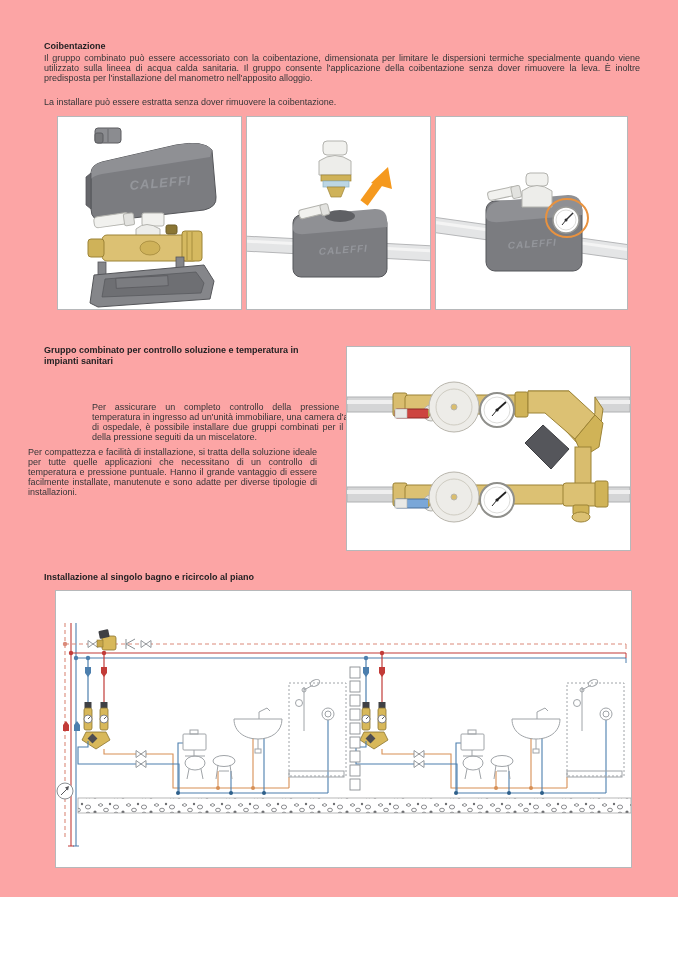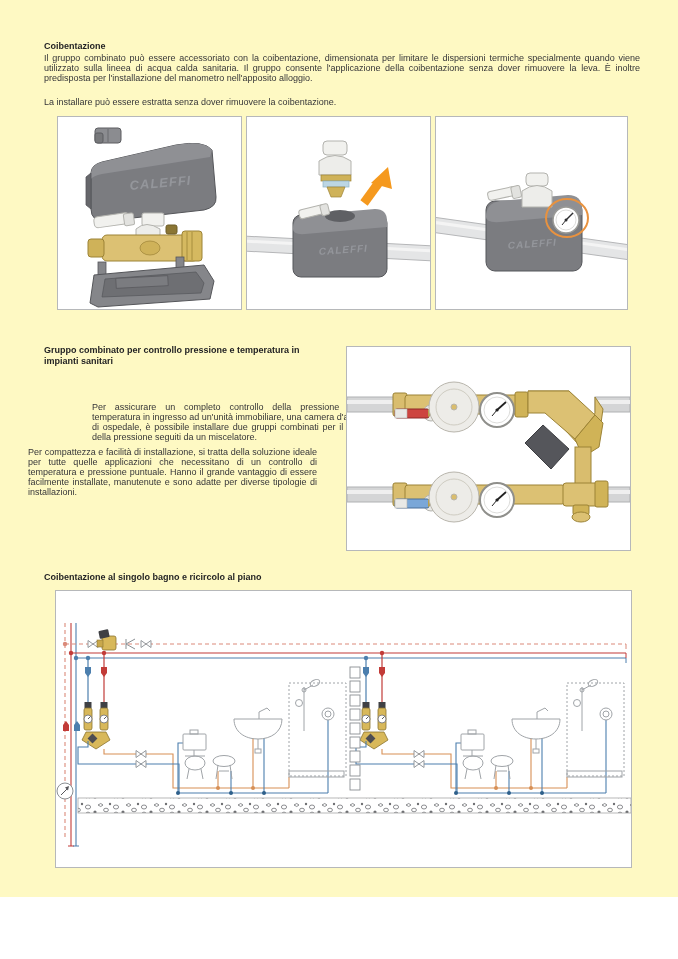--- a/index.html
+++ b/index.html
@@ -1,16 +1,16 @@
 <!DOCTYPE html>
 <html><head>
 <meta charset="utf-8">
 <style>
   html,body{margin:0;padding:0;background:#ffffff;}
-  .page{position:relative;width:678px;height:897px;background:#fef9c3;
+  .page{position:relative;width:678px;height:897px;background:#fca5a5;
         font-family:"Liberation Sans", sans-serif;color:#2e2e30;overflow:hidden;}
   .sec-title{font-size:9px;font-weight:bold;color:#1f1f21;line-height:11.2px;}
   .body-text{font-size:9px;line-height:10px;text-align:justify;color:#363638;}
   .abs{position:absolute;}
   .figbox{position:absolute;border:1px solid #b6b8ba;background:#ffffff;box-sizing:border-box;}
   #sec1-title{left:44px;top:41px;width:596px;}
   #sec1-p1{left:44px;top:53px;width:596px;}
   #sec1-p2{left:44px;top:97px;width:596px;}
   #fig1{left:57px;top:116px;width:185px;height:194px;}
   #fig2{left:246px;top:116px;width:185px;height:194px;}
@@ -131,21 +131,21 @@
           <circle cx="130" cy="103" r="10" fill="none" stroke="#cfcfcb" stroke-width="0.7"></circle>
           <path d="M130,103 L137,96" stroke="#2e2e30" stroke-width="1.5"></path>
           <path d="M130,103 L126,108" stroke="#2e2e30" stroke-width="1"></path>
           <circle cx="130" cy="103" r="1.5" fill="#2e2e30"></circle>
         </g>
         <ellipse cx="131" cy="101" rx="21" ry="19" fill="none" stroke="#e8923f" stroke-width="2"></ellipse>
       </g>
     </svg>
   </div>
 
-  <div class="abs sec-title" id="sec2-title">Gruppo combinato per controllo pressione e temperatura in impianti sanitari</div>
+  <div class="abs sec-title" id="sec2-title">Gruppo combinato per controllo soluzione e temperatura in impianti sanitari</div>
   <div class="abs body-text" id="sec2-p2">Per assicurare un completo controllo della pressione e della temperatura in ingresso ad un'unità immobiliare, una camera d'albergo o di ospedale, è possibile installare due gruppi combinati per il controllo della pressione seguiti da un miscelatore.</div>
   <div class="abs body-text" id="sec2-p3">Per compattezza e facilità di installazione, si tratta della soluzione ideale per tutte quelle applicazioni che necessitano di un controllo di temperatura e pressione puntuale. Hanno il grande vantaggio di essere facilmente installate, manutenute e sono adatte per diverse tipologie di installazioni.</div>
 
   <div class="figbox" id="fig4">
     <svg width="283" height="203" viewBox="0 0 283 203">
 
       <g>
         <rect x="0" y="50" width="48" height="15" fill="#d4d5d6" stroke="#b0b1b3"></rect>
         <line x1="0" y1="55" x2="48" y2="55" stroke="#efefef" stroke-width="4"></line>
         <rect x="248" y="50" width="35" height="15" fill="#d4d5d6" stroke="#b0b1b3"></rect>
@@ -212,21 +212,21 @@
         <g>
           <rect x="216" y="136" width="36" height="23" rx="3" fill="#dcc173" stroke="#9c8336"></rect>
           <rect x="226" y="158" width="16" height="10" rx="2" fill="#d0b357" stroke="#9c8336"></rect>
           <ellipse cx="234" cy="170" rx="9" ry="5" fill="#dcc173" stroke="#9c8336"></ellipse>
           <rect x="248" y="134" width="13" height="26" rx="2" fill="#d0b357" stroke="#9c8336"></rect>
         </g>
       </g>
     </svg>
   </div>
 
-  <div class="abs sec-title" id="sec3-title">Coibentazione al singolo bagno e ricircolo al piano</div>
+  <div class="abs sec-title" id="sec3-title">Installazione al singolo bagno e ricircolo al piano</div>
 
   <div class="figbox" id="fig5">
     <svg width="575" height="276" viewBox="0 0 575 276">
       <defs>
         <g id="bowtie">
           <path d="M-5,-3.5 L0,0 L-5,3.5 Z" fill="#fdfdfd" stroke="#8a8f93" stroke-width="0.9"></path>
           <path d="M5,-3.5 L0,0 L5,3.5 Z" fill="#fdfdfd" stroke="#8a8f93" stroke-width="0.9"></path>
         </g>
         <pattern id="pebbles" width="28" height="15" patternUnits="userSpaceOnUse">
           <ellipse cx="4" cy="6" rx="2.6" ry="2" fill="none" stroke="#6f7073" stroke-width="0.8"></ellipse>

